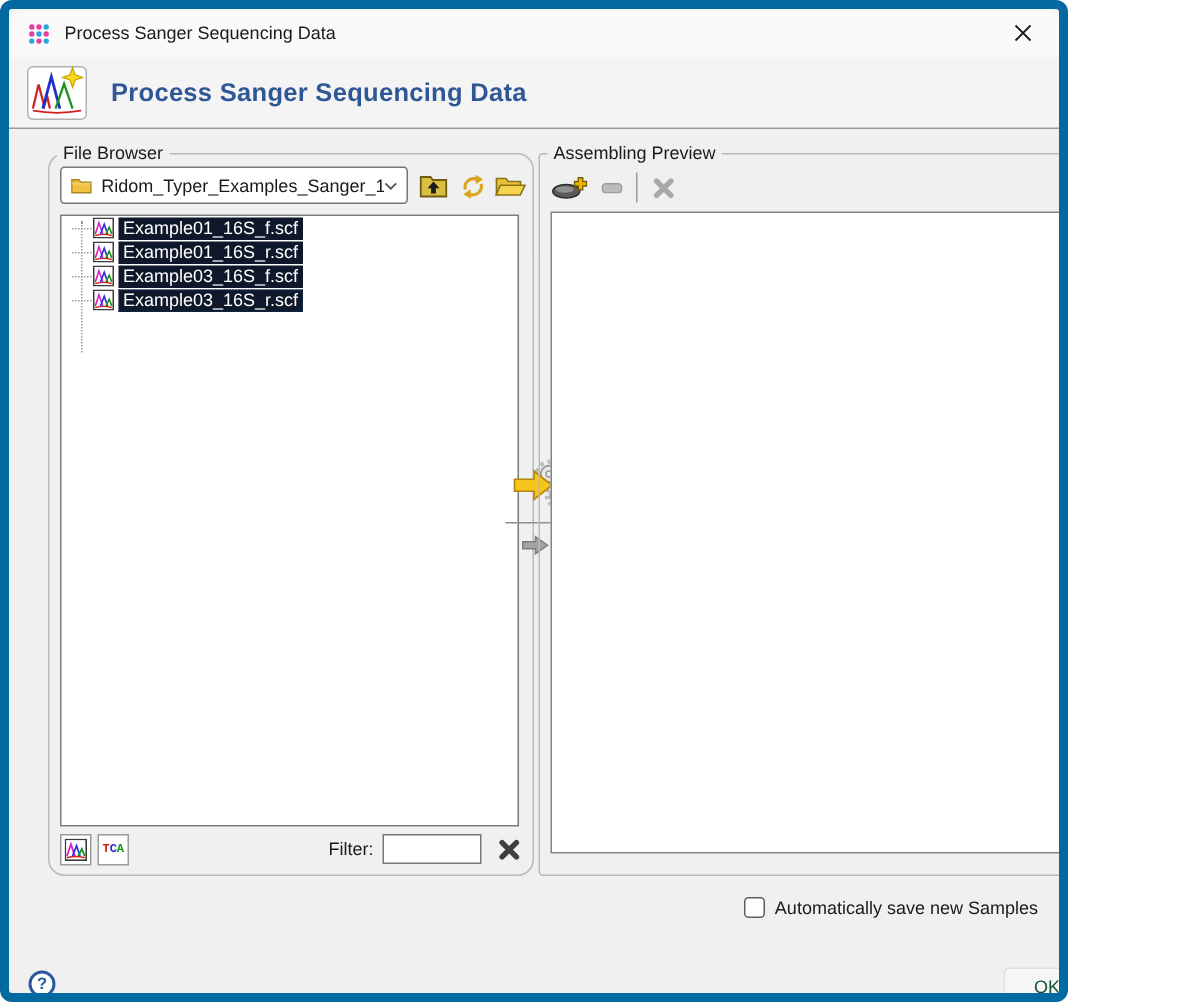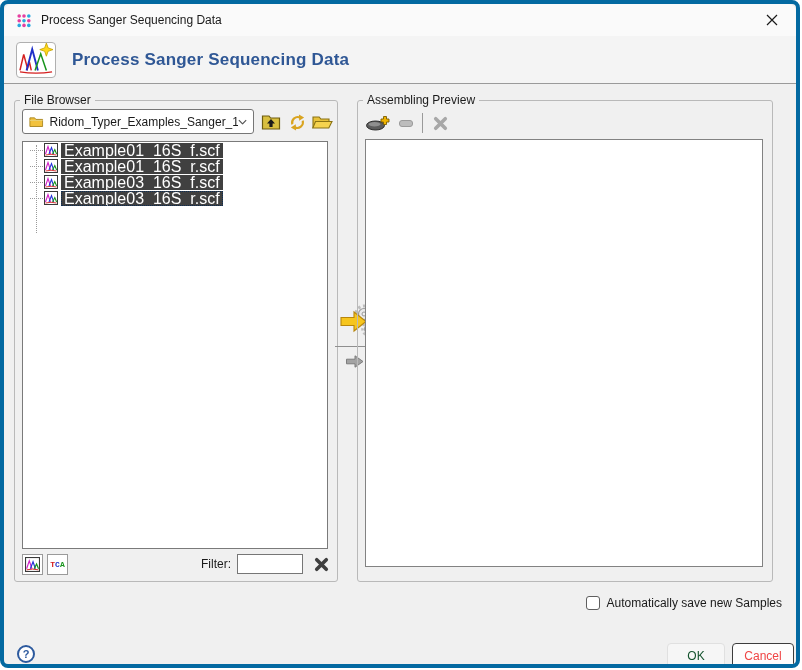--- a/index.html
+++ b/index.html
@@ -1,54 +1,54 @@
 <!DOCTYPE html>
 <html><head>
 <meta charset="utf-8">
 <style>
   html,body{margin:0;padding:0;background:#ffffff;}
   *{box-sizing:border-box;}
   .dialog{
-    position:relative;width:800px;height:668px;margin:0;
-    background:#f0f0f0;border:4px solid #0369a1;border-radius:8px;
+    position:relative;width:712px;height:668px;margin:0;
+    background:#f0f0f0;border:6px solid #0369a1;border-radius:8px;
     font-family:"Liberation Sans",sans-serif;color:#1a1a1a;overflow:hidden;
   }
   
   .titlebar{position:absolute;left:0;top:0;width:100%;height:32px;background:#fafafa;
     display:flex;align-items:center;padding-left:12px;border-radius:8px 8px 0 0;}
   .titlebar .app-icon{width:16px;height:16px;margin-right:9px;flex:0 0 auto;}
   .titlebar .wtitle{font-size:12px;}
   .close-btn{position:absolute;right:8px;top:3px;width:32px;height:26px;
     display:flex;align-items:center;justify-content:center;cursor:pointer;}
   
   .header{position:absolute;left:0;top:32px;width:100%;height:48px;background:#f4f4f4;
     border-bottom:1px solid #9a9a9a;display:flex;align-items:center;padding-left:12px;}
   .logo{width:40px;height:36px;background:#ffffff;border:1px solid #b0b0b0;border-radius:4px;
     display:flex;align-items:center;justify-content:center;overflow:visible;flex:0 0 auto;}
   .logo svg{overflow:visible;}
   .htitle{margin-left:16px;font-size:17px;font-weight:bold;color:#2f5795;letter-spacing:.2px;}
   
   .groupbox{position:absolute;border:1px solid #b9b9b9;border-radius:3px;}
   .group-label{position:absolute;top:-8px;left:5px;background:#f0f0f0;padding:0 4px;font-size:12px;line-height:14px;}
-  .fb-group{left:10px;top:96px;width:324px;height:482px;}
+  .fb-group{left:26px;top:96px;width:324px;height:482px;border-radius:11px;}
   .asm-group{left:353px;top:96px;width:416px;height:482px;}
   
   .combo{position:absolute;left:7px;top:8px;width:232px;height:25px;background:#fff;
     border:1px solid #767676;border-radius:3px;display:flex;align-items:center;padding:0 6px;cursor:default;}
   .combo .cval{font-size:12px;margin-left:6px;flex:1 1 auto;white-space:nowrap;overflow:hidden;}
   .tool-btn{position:absolute;top:9px;width:24px;height:24px;display:flex;align-items:center;justify-content:center;cursor:pointer;}
   .tb-up{left:244px;} .tb-refresh{left:270px;} .tb-open{left:295px;}
   .file-list{position:absolute;left:7px;top:40px;width:306px;height:408px;background:#fff;
     border:1px solid #7a7a7a;overflow:hidden;}
   .tree-vline{position:absolute;left:13px;top:3px;height:88px;width:0;border-left:1px dotted #9a9a9a;}
   .frow{display:flex;align-items:center;height:16px;padding-left:7px;margin-top:0;cursor:default;}
   .file-list .frow:first-of-type{margin-top:2px;}
   .tree-stub{width:13px;height:0;border-top:1px dotted #9a9a9a;flex:0 0 auto;}
   .frow svg.ficon{flex:0 0 auto;margin-left:1px;}
-  .flabel{margin-left:3px;font-size:16px;line-height:15px;padding:0 3px;background:#404040;color:#ffffff;white-space:nowrap;text-align:right;}
+  .flabel{margin-left:3px;font-size:12px;line-height:15px;padding:0 3px;background:#0f172a;color:#ffffff;white-space:nowrap;text-align:right;}
   .frow.focused .flabel{outline:1px dotted #0c2d55;outline-offset:-1px;}
   .fb-footer{position:absolute;left:7px;right:7px;top:452px;height:22px;display:flex;align-items:center;}
   .view-toggle{width:21px;height:21px;background:#fff;border:1px solid #9a9a9a;
     display:flex;align-items:center;justify-content:center;margin-right:4px;cursor:pointer;}
   .tca-letters{font-family:Liberation Mono, monospace;font-size:8px;font-weight:bold;letter-spacing:0;}
   .tca-letters .t{color:#d42020;} .tca-letters .c{color:#2030c8;} .tca-letters .a{color:#18941c;}
   .filter-label{margin-left:auto;font-size:12px;margin-right:6px;}
   .filter-input{width:66px;height:20px;border:1px solid #767676;background:#fff;font-size:12px;
     font-family:"Liberation Sans",sans-serif;padding:0 3px;}
   .clear-btn{width:18px;height:18px;margin-left:9px;display:flex;align-items:center;justify-content:center;cursor:pointer;color:#3f3f3f;}

